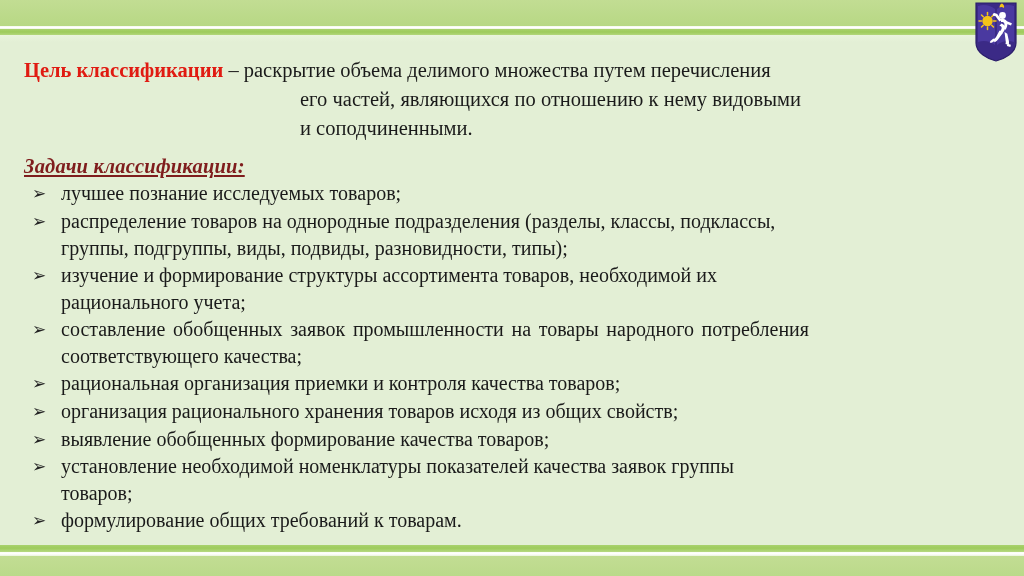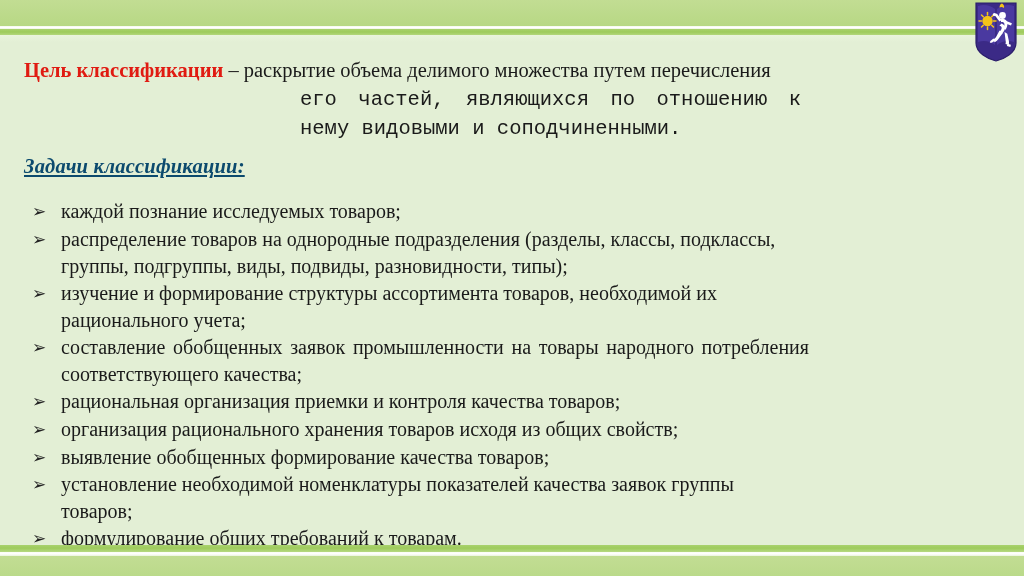--- a/index.html
+++ b/index.html
@@ -110,26 +110,25 @@
   }
   .aim-term {
     color: #e01b12;
     font-weight: bold;
   }
   .aim-rest {
     display: block;
     margin-left: 276px;
     text-align: justify;
     text-align-last: left;
-    font-family: Liberation Mono, monospace;
   }
 
   .tasks-head {
-    margin: 12px 0 20px 0;
-    color: #0c4a6e;
+    margin: 12px 0 2px 0;
+    color: #7f1d1d;
     font-weight: bold;
     font-style: italic;
     text-decoration: underline;
     font-size: 20.5px;
     letter-spacing: .2px;
   }
 
   ul.tasks {
     list-style: none;
     margin: 0;
@@ -213,21 +212,21 @@
     <div class="aim-block">
       <span class="aim-first-line"><span class="aim-term">Цель классификации</span><span> – раскрытие объема делимого множества путем перечисления</span></span>
       <span class="aim-rest">его частей, являющихся по отношению к нему видовыми и соподчиненными.</span>
     </div>
 
     <div class="tasks-head">Задачи классификации:</div>
 
     <ul class="tasks">
       <li>
         <span class="bullet">➢</span>
-        <span class="txt">каждой познание исследуемых товаров;</span>
+        <span class="txt">лучшее познание исследуемых товаров;</span>
       </li>
       <li>
         <span class="bullet">➢</span>
         <span class="txt">распределение товаров на однородные подразделения (разделы, классы, подклассы, группы, подгруппы, виды, подвиды, разновидности, типы);</span>
       </li>
       <li>
         <span class="bullet">➢</span>
         <span class="txt">изучение и формирование структуры ассортимента товаров, необходимой их рационального учета;</span>
       </li>
       <li class="justify">

